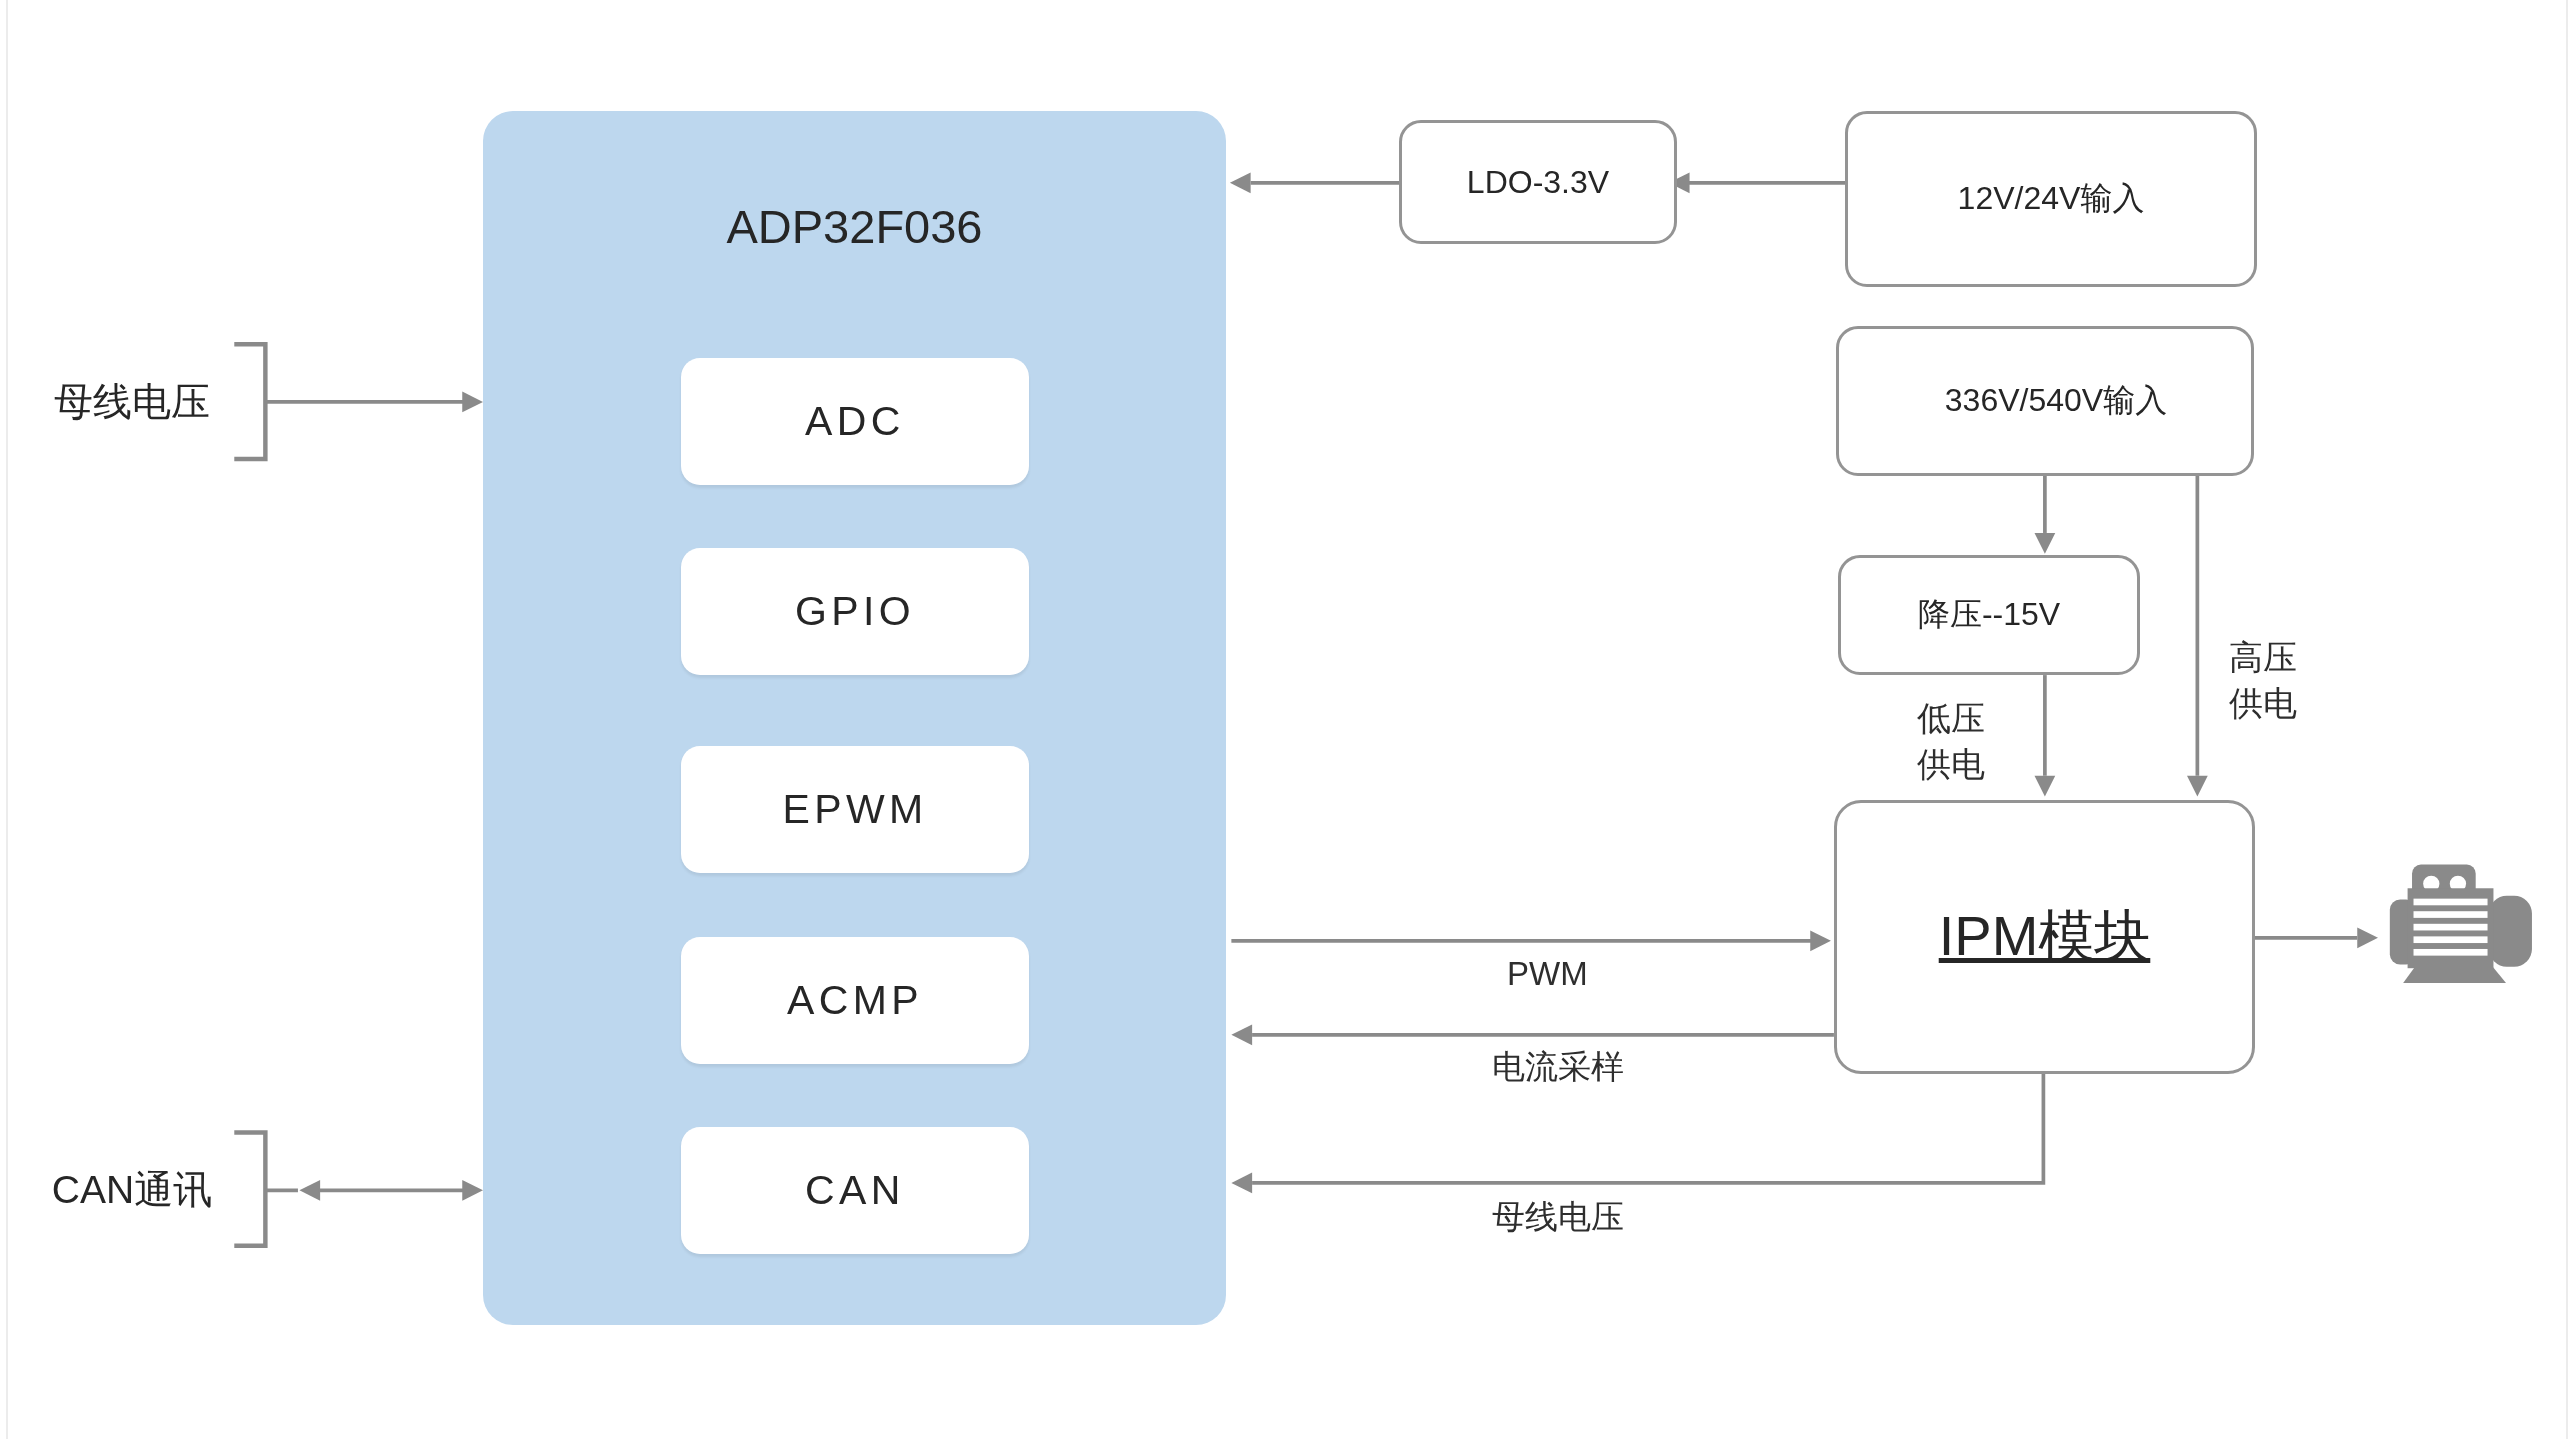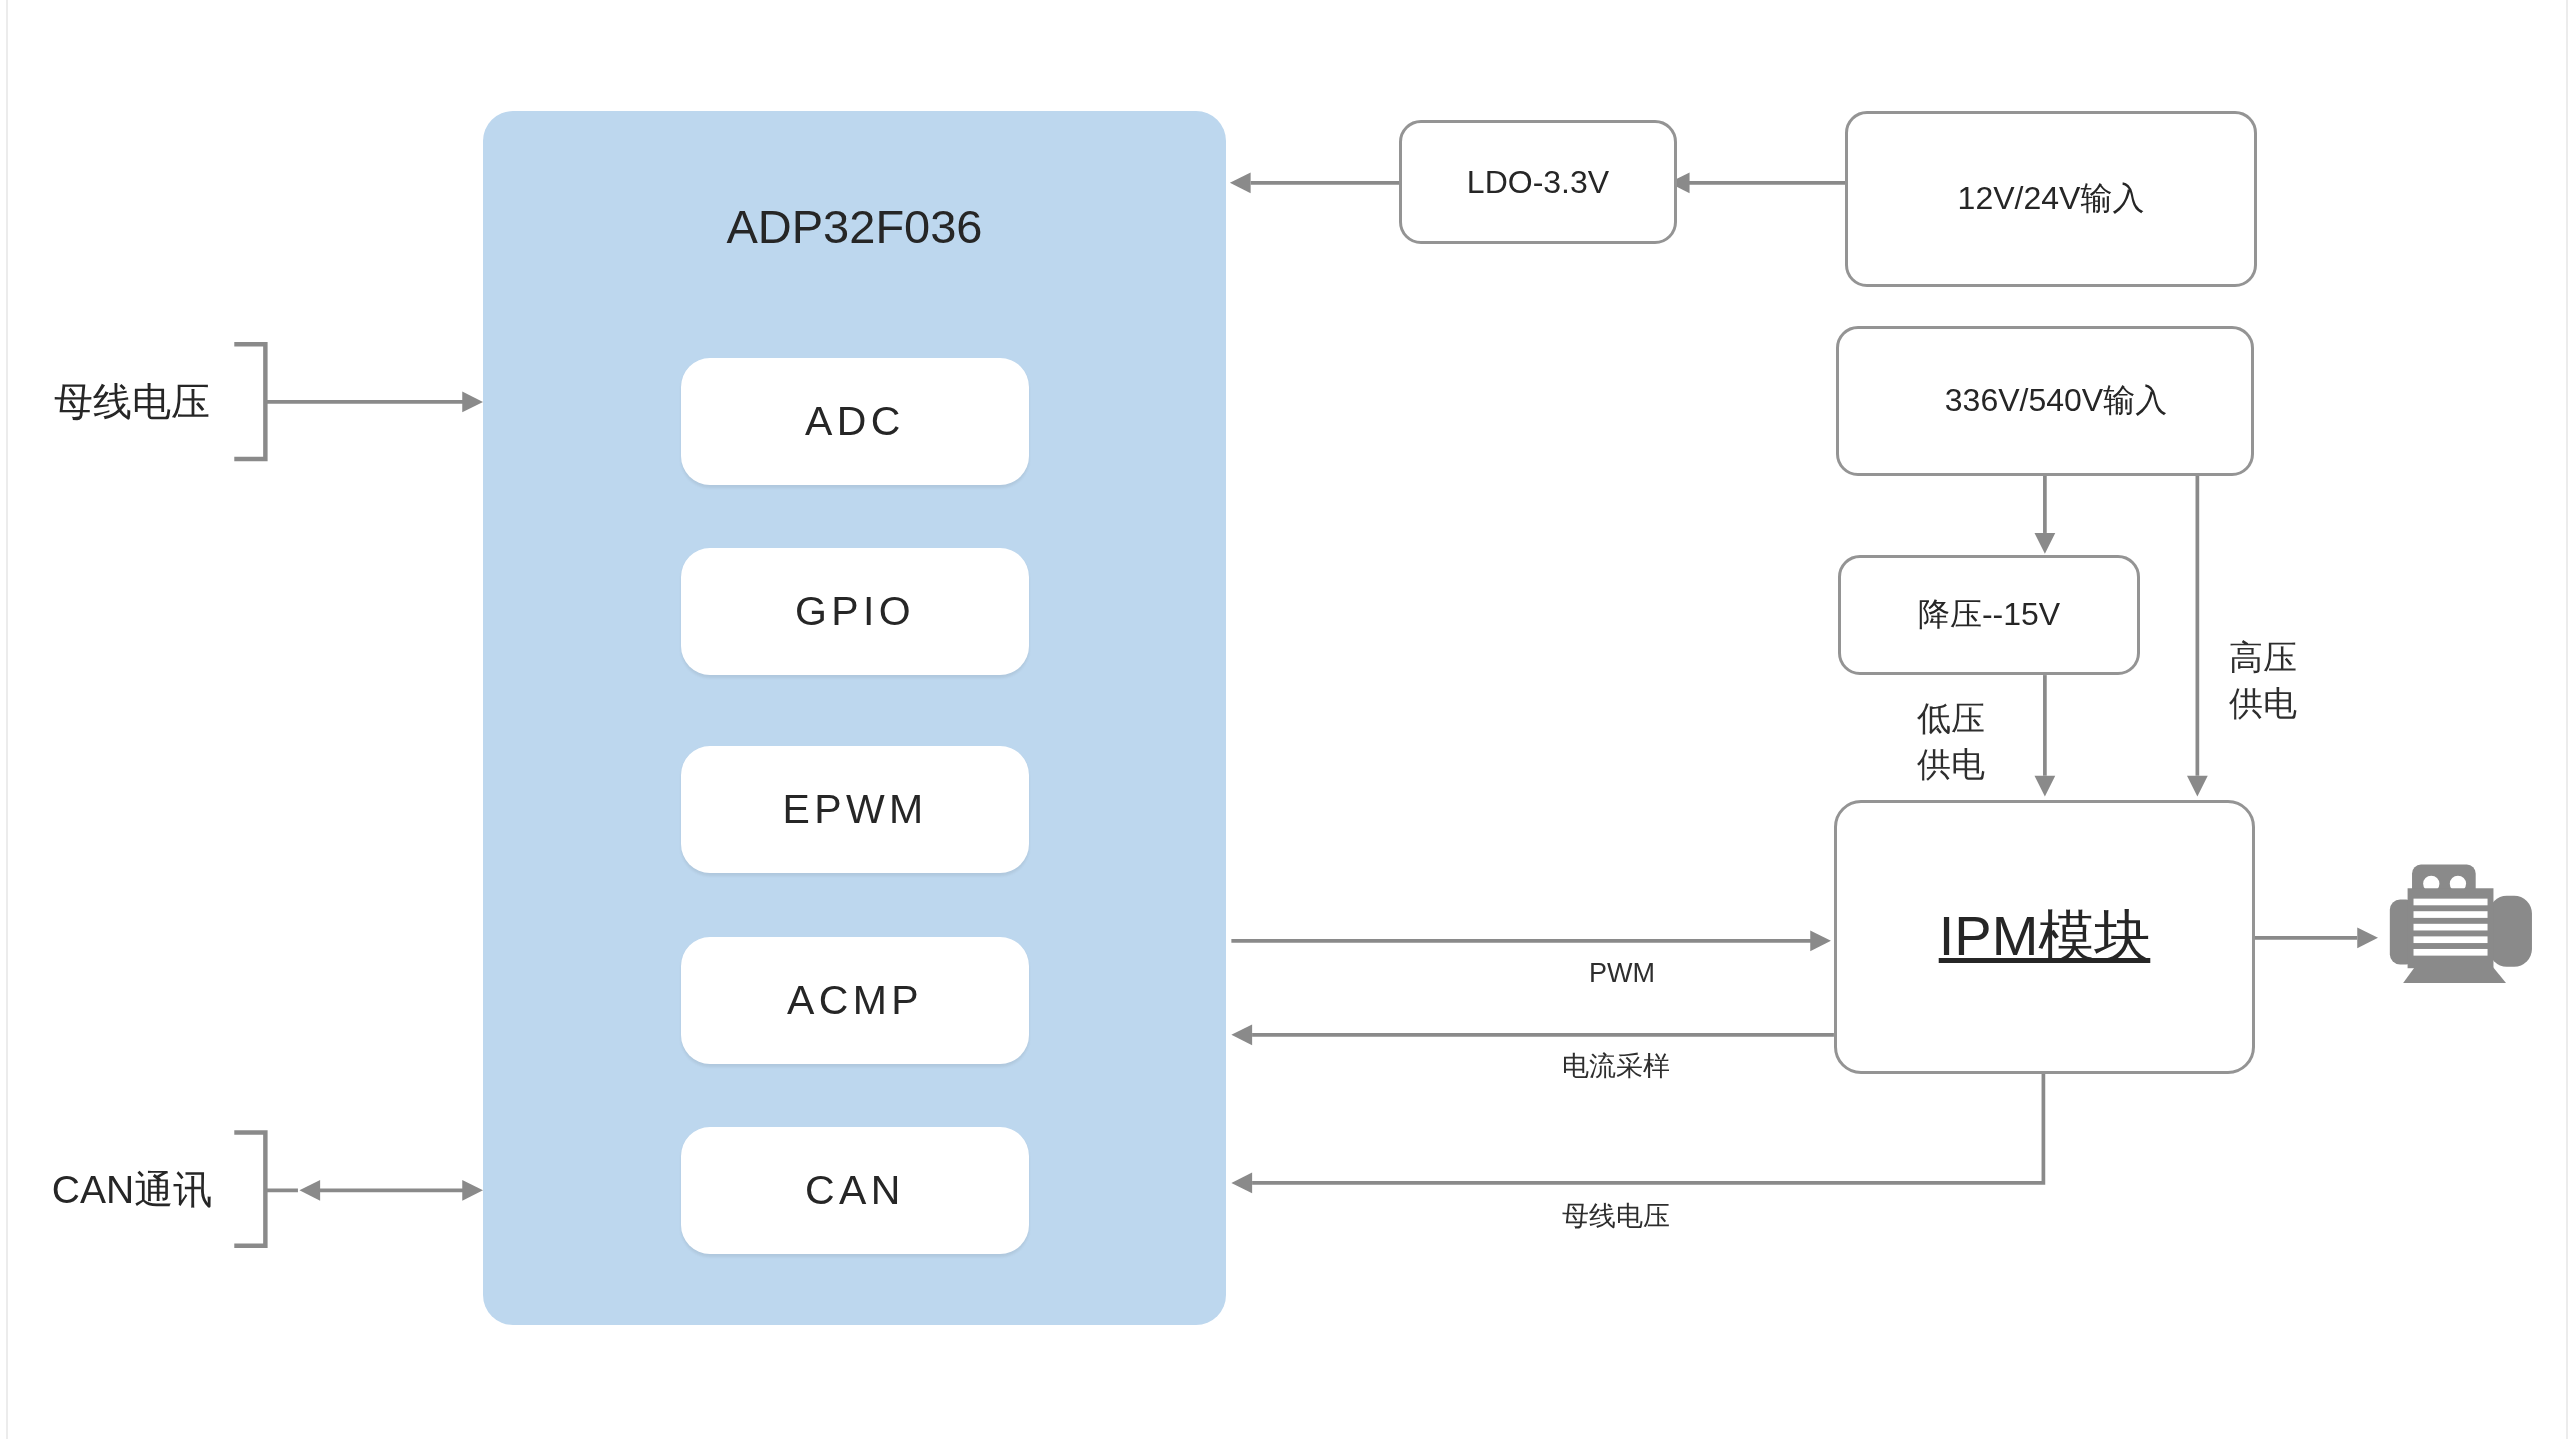--- a/index.html
+++ b/index.html
@@ -26,39 +26,39 @@
     position:absolute;left:483px;top:111px;width:743px;height:1214px;
     background:var(--panel-blue,#bdd7ee);border-radius:30px;
   }
   .panel-title{
     position:absolute;left:483px;top:200px;width:743px;height:53px;
     font-size:47px;line-height:53px;text-align:center;
     color:var(--text-dark,#262626);
   }
   .pbox{
     position:absolute;left:681px;width:348px;height:127px;
-    background:#ffffff;border-radius:29px;
+    background:#ffffff;border-radius:19px;
     display:flex;align-items:center;justify-content:center;
     font-size:41px;letter-spacing:4.4px;color:var(--text-dark,#262626);
     box-shadow:0 2.2px 3px rgba(0,0,0,0.07);
   }
   .wbox{
     position:absolute;background:#ffffff;
     border:3px solid var(--box-border-gray,#949494);border-radius:22px;
     display:flex;align-items:center;justify-content:center;
     font-size:32px;color:var(--text-dark,#262626);
     box-sizing:border-box;
   }
   .lbl{
     position:absolute;font-size:39px;color:var(--text-dark,#262626);
     text-align:center;line-height:44px;
   }
   .sml{
-    position:absolute;font-size:27px;color:var(--label-gray,#2e2e2e);
-    text-align:right;line-height:39px;
+    position:absolute;font-size:33px;color:var(--label-gray,#2e2e2e);
+    text-align:left;line-height:39px;
   }
   .supply{
     position:absolute;font-size:34px;color:var(--label-gray,#2e2e2e);
     text-align:center;line-height:46px;
   }
 </style>
 </head>
 <body>
 
 <div id="canvas">

